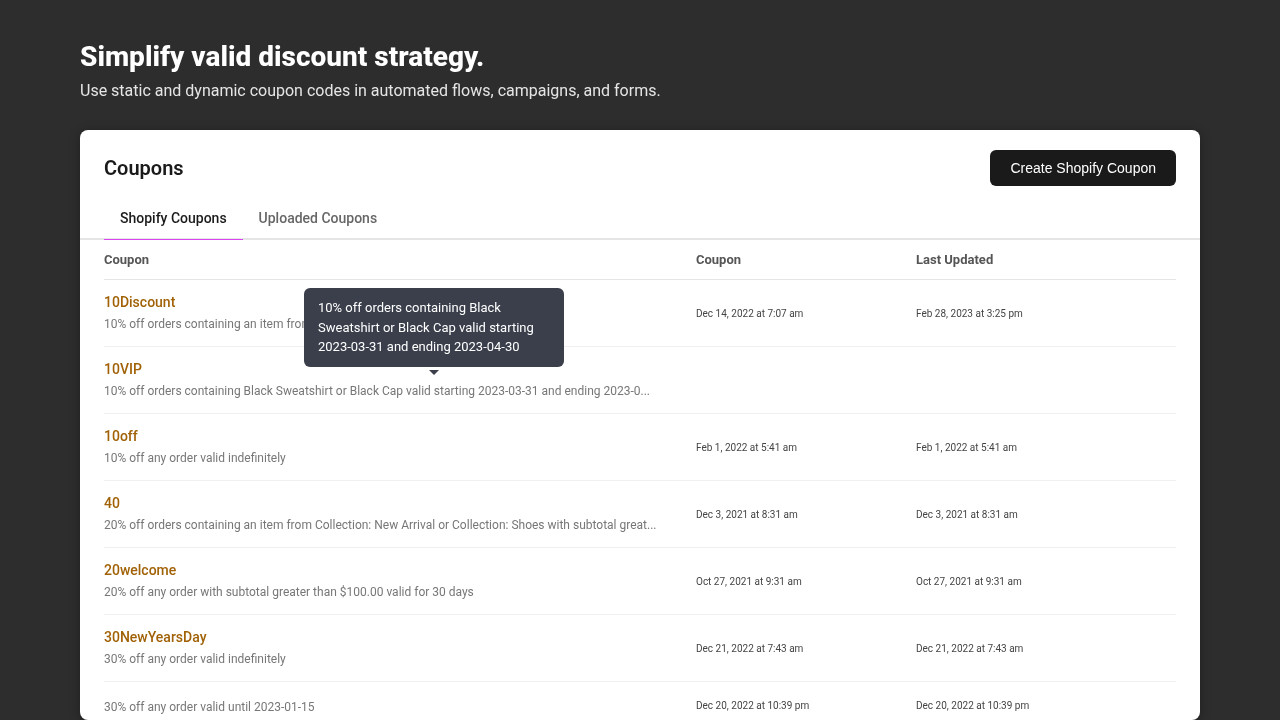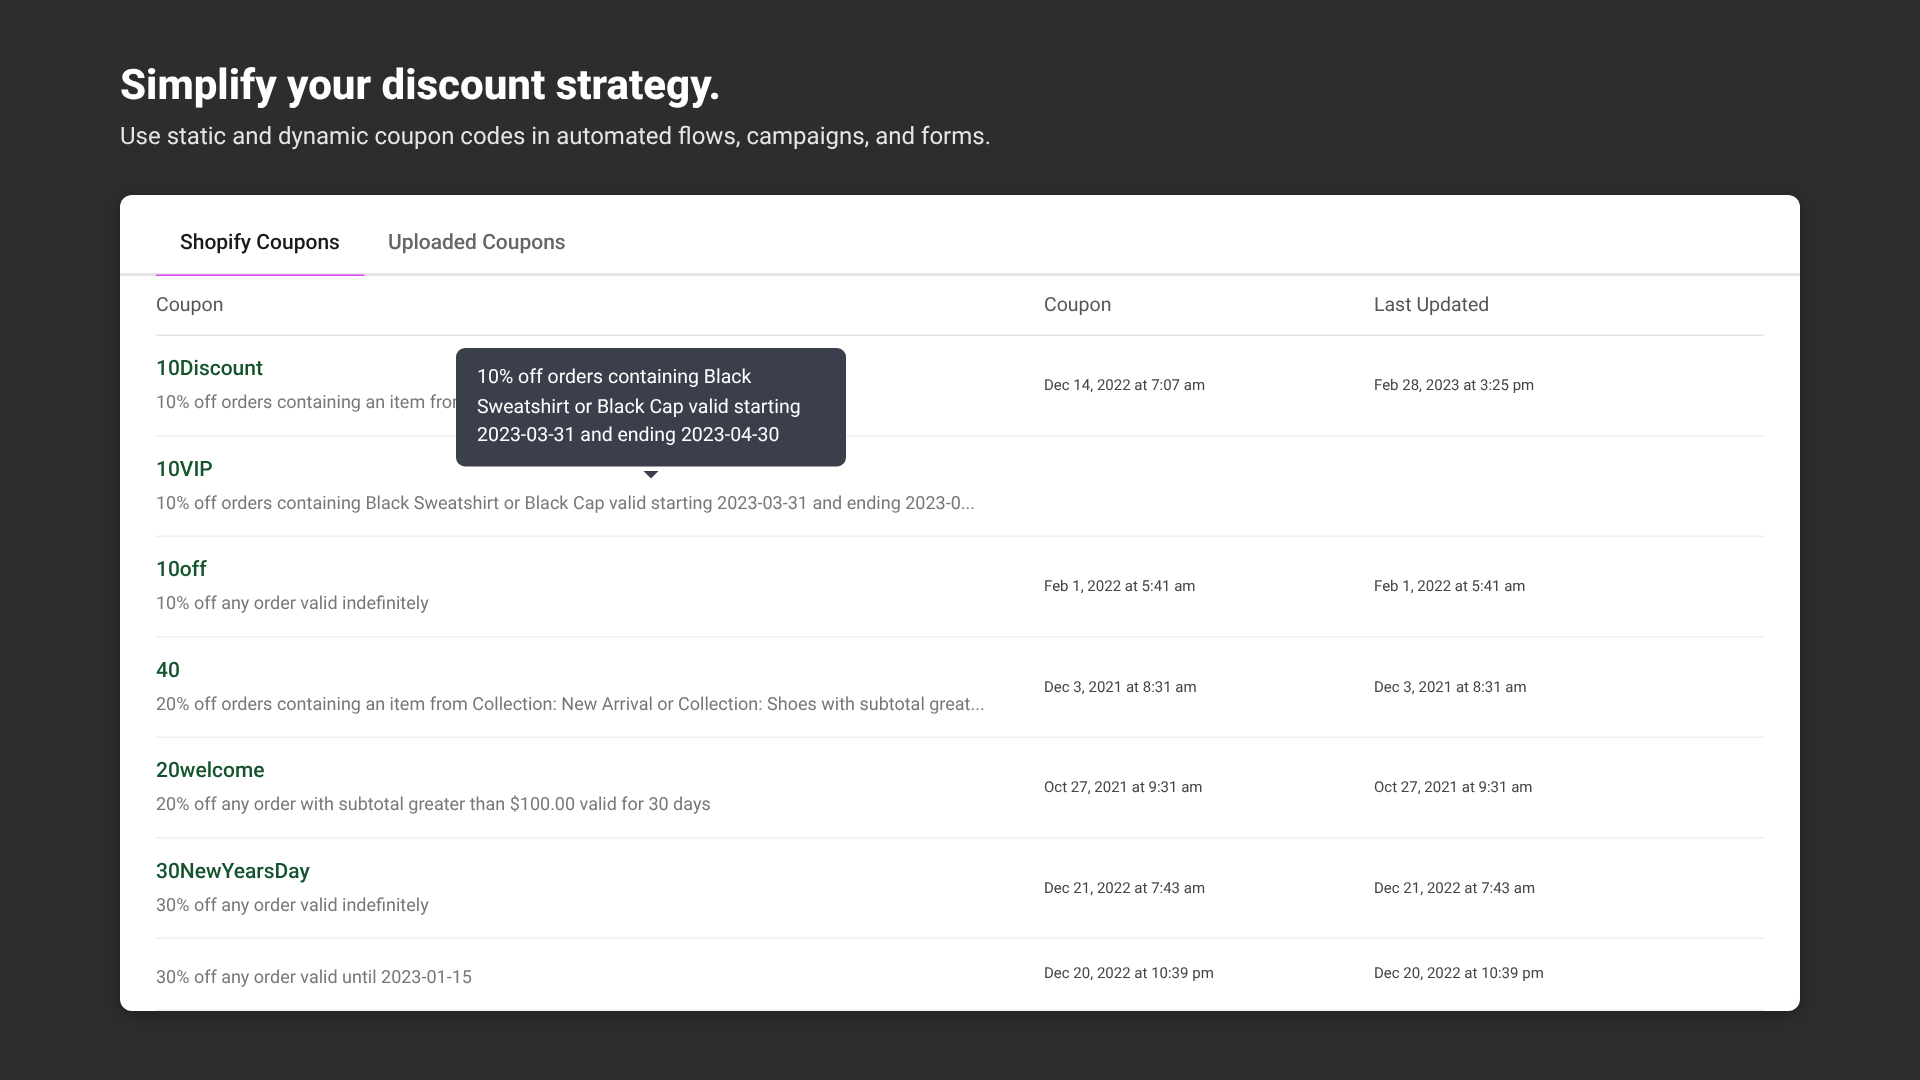--- a/index.html
+++ b/index.html
@@ -95,34 +95,34 @@
 
     .table-header {
       display: grid;
       grid-template-columns: 1fr 220px 260px;
       padding: 12px 0;
       border-bottom: 1px solid #e5e5e5;
     }
 
     .table-header-cell {
       font-size: 13px;
-      font-weight: 400;
+      font-weight: 700;
       color: #555;
     }
 
     .table-row {
       display: grid;
       grid-template-columns: 1fr 220px 260px;
       padding: 14px 0;
       border-bottom: 1px solid #f0f0f0;
       position: relative;
     }
 
     .coupon-name {
-      color: #14532d;
+      color: #a16207;
       font-size: 14px;
       font-weight: 500;
       text-decoration: none;
       display: block;
       margin-bottom: 3px;
     }
 
     .coupon-desc {
       color: #777;
       font-size: 12px;
@@ -161,26 +161,30 @@
       transform: translateX(-50%);
       border: 5px solid transparent;
       border-top-color: #3a3f4b;
       border-bottom: none;
     }
   </style>
 </head>
 <body>
 
 <div class="hero-section">
-  <h1 class="hero-title">Simplify your discount strategy.</h1>
+  <h1 class="hero-title">Simplify valid discount strategy.</h1>
   <p class="hero-subtitle">Use static and dynamic coupon codes in automated flows, campaigns, and forms.</p>
 </div>
 
 <div class="card">
 
+  <div class="card-header">
+    <h2 class="card-title">Coupons</h2>
+    <button class="create-btn">Create Shopify Coupon</button>
+  </div>
 
   <div class="tabs">
     <a class="tab active">Shopify Coupons</a>
     <a class="tab">Uploaded Coupons</a>
   </div>
 
   <div class="table-container">
 
     <div class="table-header">
       <div class="table-header-cell">Coupon</div>

